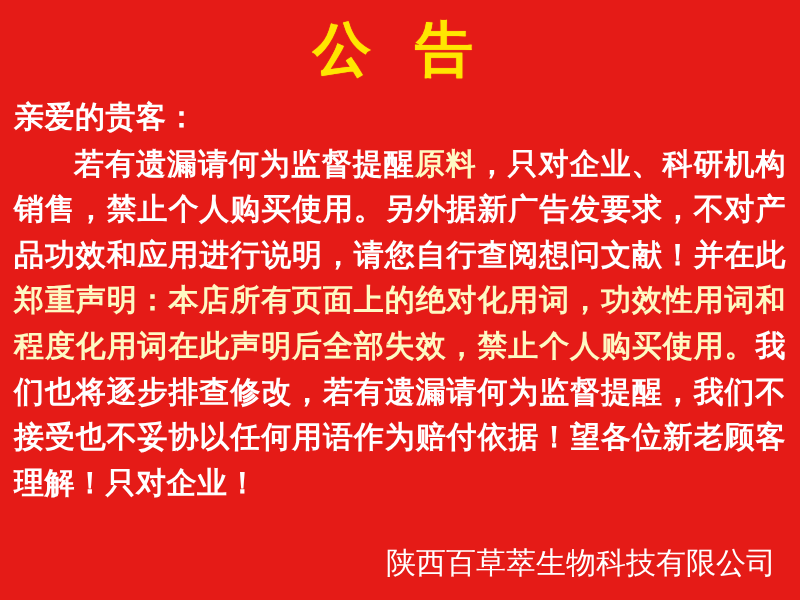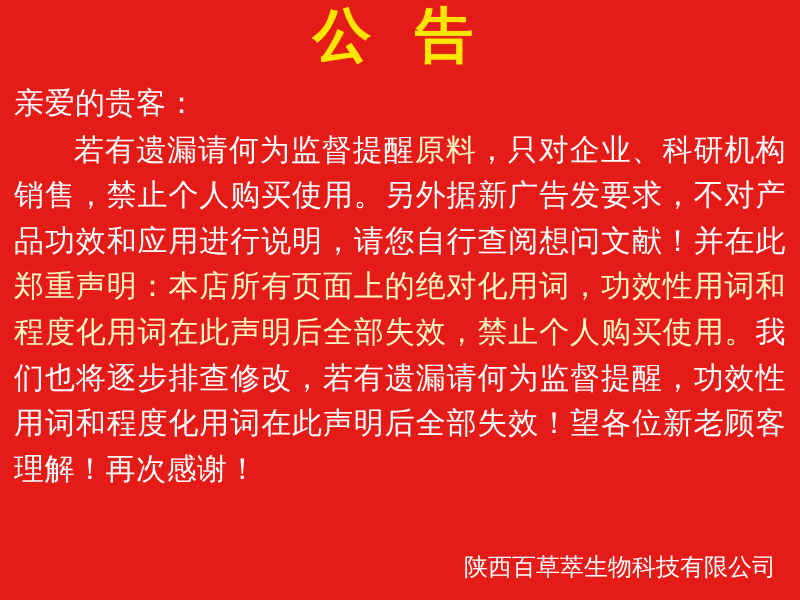--- a/index.html
+++ b/index.html
@@ -19,61 +19,63 @@
     box-sizing: border-box;
     background: #e51b17;
     position: relative;
   }
   .title {
     text-align: center;
     color: #ffe600;
     font-size: 58px;
     font-weight: bold;
     letter-spacing: 14px;
+    padding-top: 14px;
     line-height: 1.2;
     text-shadow: 0 0 1px #ffe600;
   }
   .body-text {
     margin: 10px 14px 0 14px;
     color: #ffffff;
     font-size: 30px;
     line-height: 1.52;
     letter-spacing: 0.5px;
     text-align: justify;
+    font-weight: bold;
   }
   .salutation {
     color: #ffffff;
     font-size: 30px;
     line-height: 1.5;
     margin: 0 0 2px 0;
   }
   .para {
     margin: 0;
     text-indent: 60px;
   }
   .hl {
     color: #fef9c3;
   }
   .signature {
     position: absolute;
     right: 24px;
     bottom: 16px;
     color: #ffffff;
-    font-size: 24px;
+    font-size: 30px;
     line-height: 1.4;
     white-space: nowrap;
   }
 </style>
 </head>
 <body>
 
 <div class="notice">
 
   <div class="title">公 告</div>
 
   <div class="body-text">
     <p class="salutation">亲爱的贵客：</p>
-    <p class="para"><span>若有遗漏请何为监督提醒</span><span class="hl">原料</span><span>，只对企业、科研机构销售，禁止个人购买使用。另外据新广告发要求，不对产品功效和应用进行说明，请您自行查阅想问文献！并在此</span><span class="hl">郑重声明：本店所有页面上的绝对化用词，功效性用词和程度化用词在此声明后全部失效，禁止个人购买使用。</span><span>我们也将逐步排查修改，若有遗漏请何为监督提醒，功效性用词和程度化用词在此声明后全部失效！望各位新老顾客理解！再次感谢！</span></p>
+    <p class="para"><span>若有遗漏请何为监督提醒</span><span class="hl">原料</span><span>，只对企业、科研机构销售，禁止个人购买使用。另外据新广告发要求，不对产品功效和应用进行说明，请您自行查阅想问文献！并在此</span><span class="hl">郑重声明：本店所有页面上的绝对化用词，功效性用词和程度化用词在此声明后全部失效，禁止个人购买使用。</span><span>我们也将逐步排查修改，若有遗漏请何为监督提醒，我们不接受也不妥协以任何用语作为赔付依据！望各位新老顾客理解！只对企业！</span></p>
   </div>
 
   <div class="signature">陕西百草萃生物科技有限公司</div>
 
 </div>
 
 </body></html>

